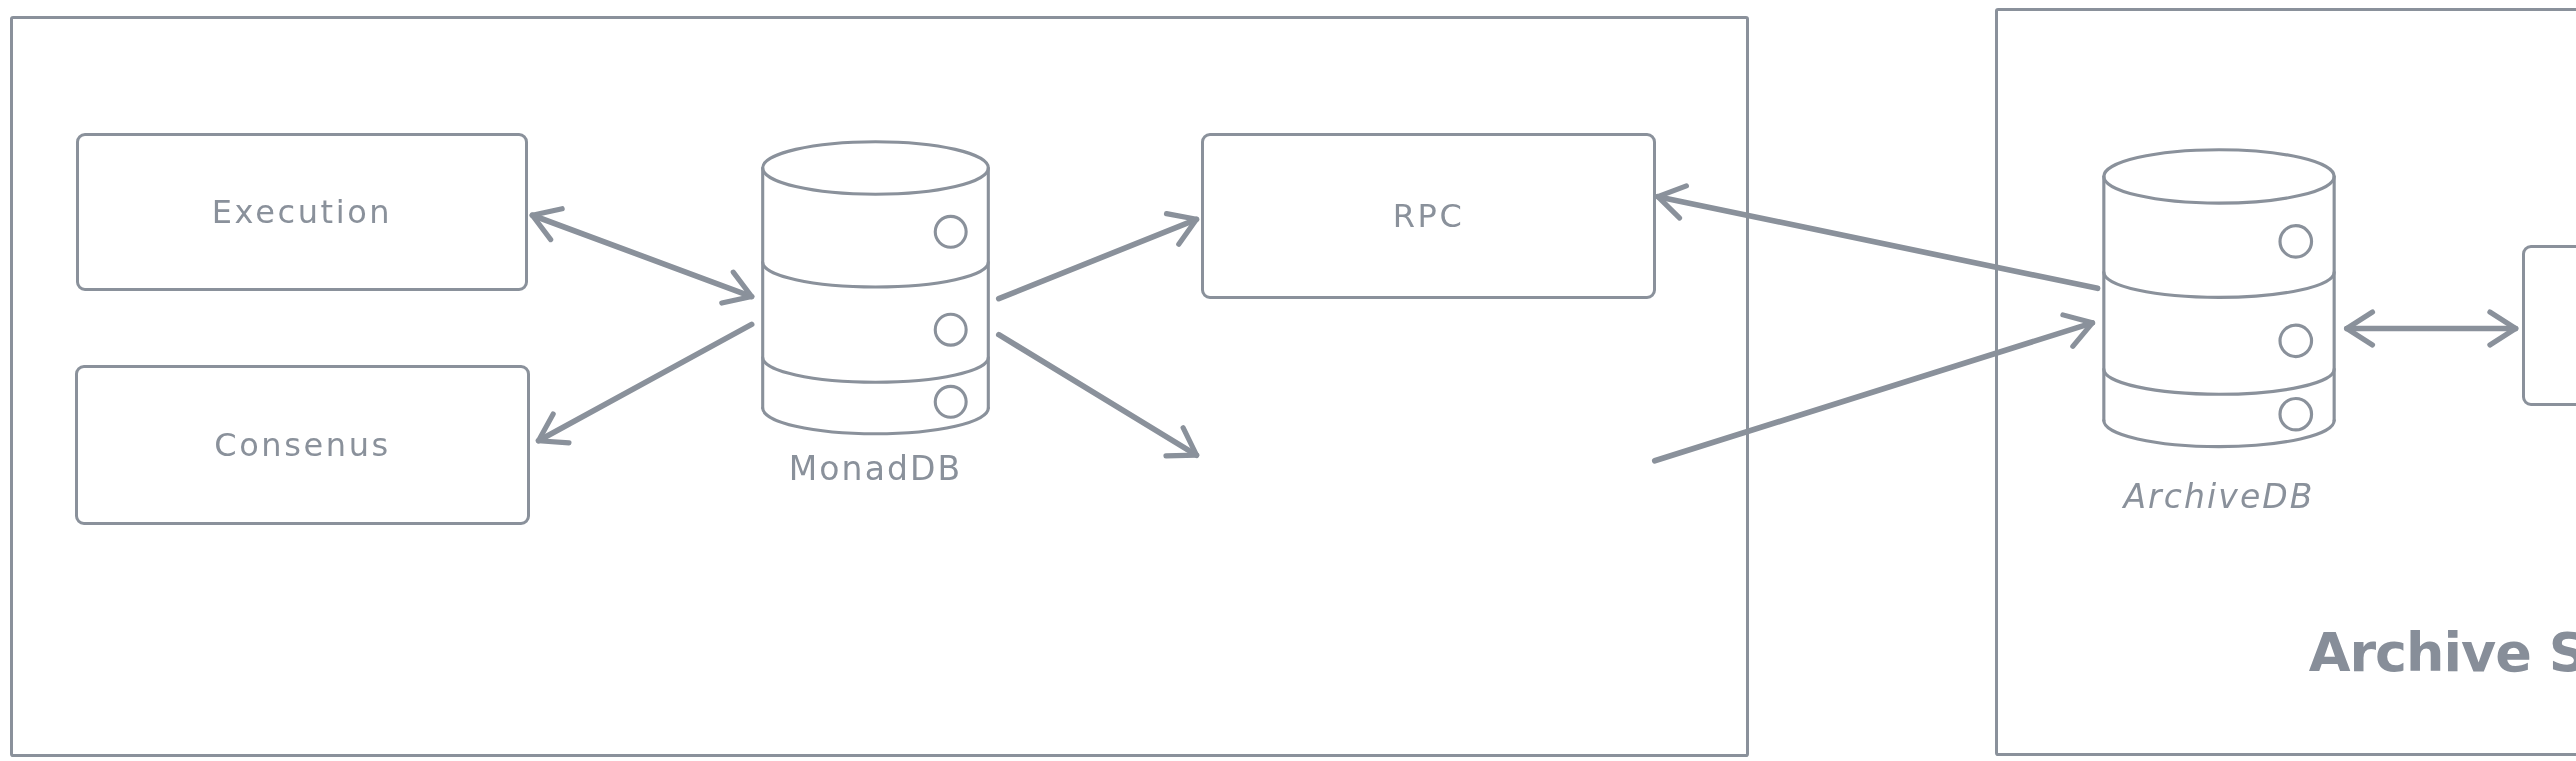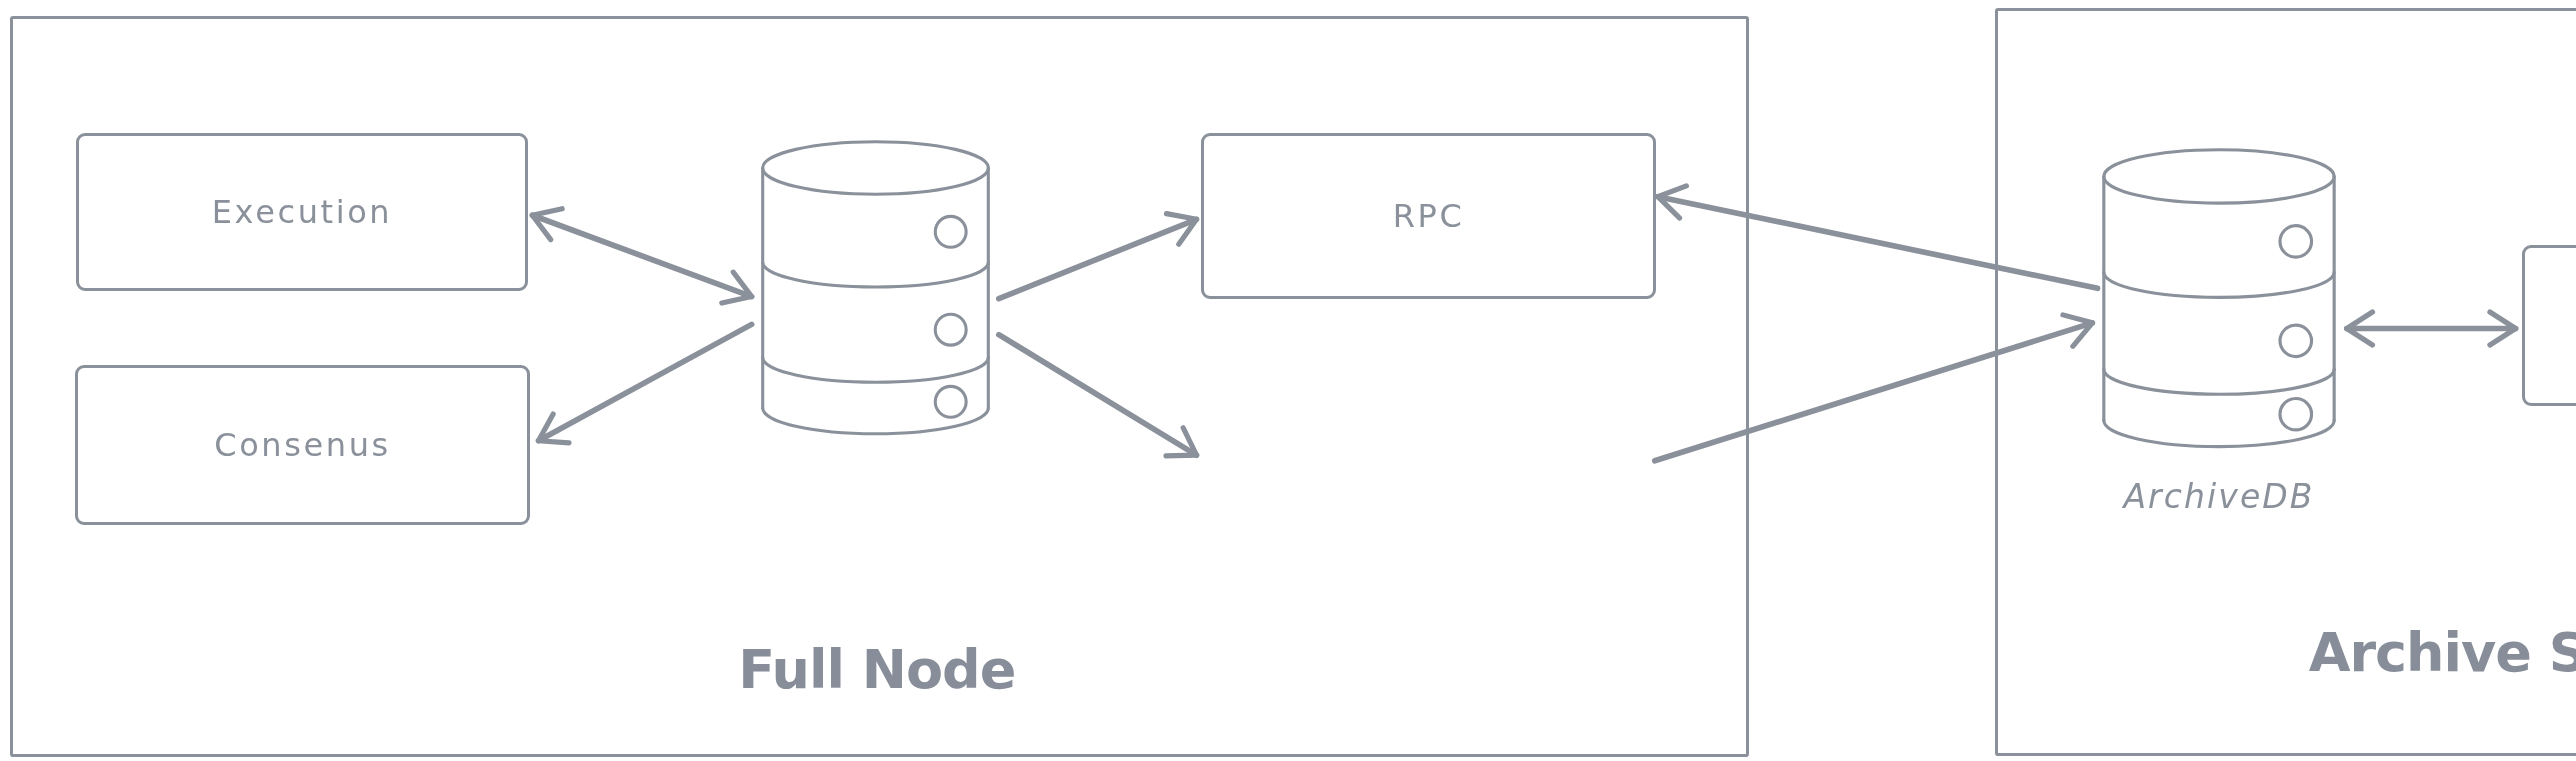--- a/index.html
+++ b/index.html
@@ -92,38 +92,38 @@
       <path d="M 451 62 L 451 528"></path>
       <path d="M 13 528 A 219 50 0 0 0 451 528"></path>
       <ellipse cx="232" cy="62" rx="219" ry="51"></ellipse>
       <path d="M 13 245 A 219 48 0 0 0 451 245"></path>
       <path d="M 13 430 A 219 48 0 0 0 451 430"></path>
       <circle cx="378" cy="186" r="30"></circle>
       <circle cx="378" cy="376" r="30"></circle>
       <circle cx="378" cy="516" r="30"></circle>
     </g>
   </svg>
+  <div class="db-label" style="left:756px;top:449px;width:239px;">MonadDB</div>
 
   <svg class="layer" style="left:2097px;top:144px;" width="244" height="311" viewBox="0 0 464 594" preserveAspectRatio="none">
     <g class="stroke-shape" stroke-width="6">
       <path d="M 13 62 L 13 528"></path>
       <path d="M 451 62 L 451 528"></path>
       <path d="M 13 528 A 219 50 0 0 0 451 528"></path>
       <ellipse cx="232" cy="62" rx="219" ry="51"></ellipse>
       <path d="M 13 245 A 219 48 0 0 0 451 245"></path>
       <path d="M 13 430 A 219 48 0 0 0 451 430"></path>
       <circle cx="378" cy="186" r="30"></circle>
       <circle cx="378" cy="376" r="30"></circle>
       <circle cx="378" cy="516" r="30"></circle>
     </g>
   </svg>
   <div class="db-label" style="left:2097px;top:477px;width:244px;font-style:italic;">ArchiveDB</div>
 
   <div class="node-box" style="left:2522px;top:245px;width:450px;height:155px;">
     
   </div>
 
-  <div class="container-title" style="left:10.3px;top:638px;width:1733px;">Full Node</div>
 
   <div class="container-title" style="left:1995px;top:621px;width:1062px;">Archive Server</div>
 
 </div>
 
 
 </body></html>

